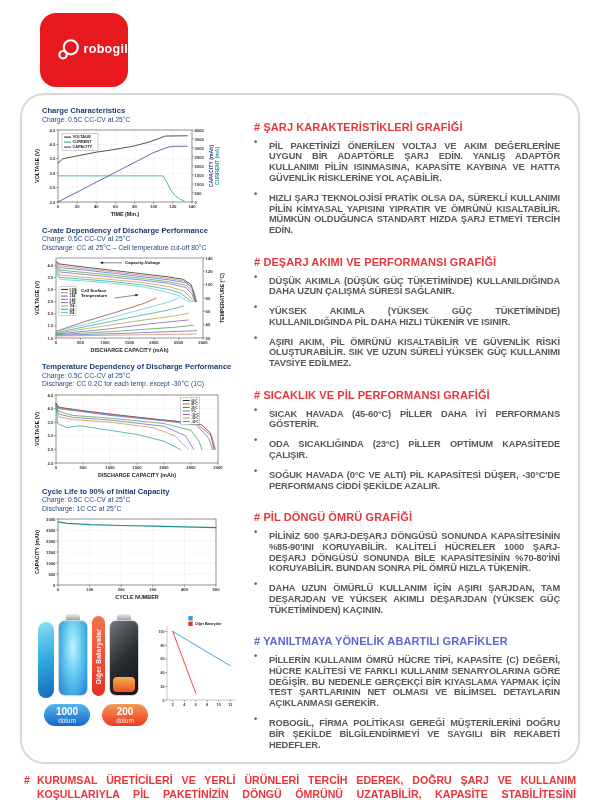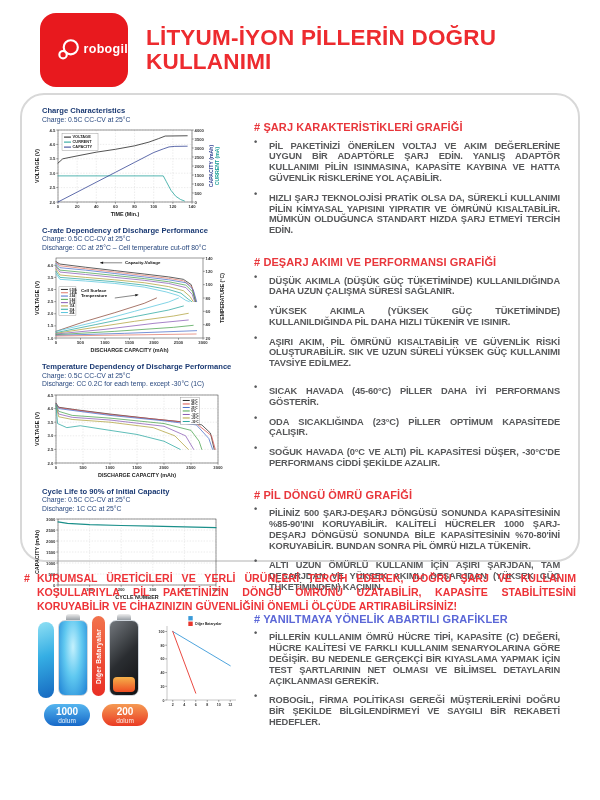--- a/index.html
+++ b/index.html
@@ -4,21 +4,21 @@
 <style>
   html,body{margin:0;padding:0;}
   body{width:600px;height:800px;background:#ffffff;font-family:"Liberation Sans",sans-serif;overflow:hidden;}
   .page{position:relative;width:600px;height:800px;}
 
   header{display:flex;align-items:center;gap:18px;padding:13px 0 4px 40px;}
   .logo{width:74px;height:74px;background:#e8191e;border-radius:16px;display:flex;flex-direction:row;align-items:center;justify-content:center;color:#fff;flex:none;padding-left:14px;}
   .logo-text{font-size:12.5px;font-weight:bold;margin-top:-3px;letter-spacing:.3px;}
   h1{color:#ed2b2f;font-size:22.5px;line-height:1.08;margin:0;font-weight:bold;width:440px;letter-spacing:.2px;}
 
-  .card{box-sizing:border-box;width:560px;height:469px;margin:2px auto 0;border:2px solid #d8d8d8;border-radius:24px;padding:10px 8px 4px 10px;display:flex;gap:6px;background:#fff;}
+  .card{box-sizing:border-box;width:560px;height:671px;margin:2px auto 0;border:2px solid #d8d8d8;border-radius:24px;padding:10px 8px 4px 10px;display:flex;gap:6px;background:#fff;}
   .col-left{width:214px;flex:none;padding-top:2px;}
   .col-right{flex:1;padding:0 6px 0 2px;}
 
   .chartblock{margin-bottom:5px;}
   .c-title{color:#1b3a73;font-weight:bold;font-size:7.6px;margin-left:10px;line-height:1.12;}
   .c-sub{color:#27477e;font-size:6.8px;margin-left:10px;line-height:1.25;}
   svg.chart{display:block;margin-top:2px;}
 
   h2{font-size:11px;margin:16px 0 3px 0;color:#e8363b;letter-spacing:.1px;line-height:1.15;}
   h2.blue{color:#5b67d7;}
@@ -61,21 +61,20 @@
 <div class="page">
 
   <header>
     <div class="logo">
       <svg width="44" height="38" viewBox="0 0 44 38">
         <circle cx="25" cy="15" r="10.5" fill="none" stroke="#fff" stroke-width="3.2"></circle>
         <circle cx="13.5" cy="26" r="5.5" fill="none" stroke="#fff" stroke-width="3.2"></circle>
       </svg>
       <span class="logo-text">robogil</span>
     </div>
-    <h1>LİTYUM-İYON PİLLERİN DOĞRU KULLANIMI</h1>
   </header>
 
   <main class="card">
 
     <div class="col-left">
 
       <div class="chartblock">
         <div class="c-title">Charge Characteristics</div>
         <div class="c-sub">Charge: 0.5C CC-CV at 25°C</div>
         <svg class="chart" width="190" height="96" viewBox="0 0 190 96">
@@ -459,20 +458,21 @@
             <span class="dot">•</span>
             <p>YÜKSEK AKIMLA (YÜKSEK GÜÇ TÜKETİMİNDE) KULLANILDIĞINDA PİL DAHA HIZLI TÜKENİR VE ISINIR.</p>
           </div>
         <div class="bullet">
             <span class="dot">•</span>
             <p>AŞIRI AKIM, PİL ÖMRÜNÜ KISALTABİLİR VE GÜVENLİK RİSKİ OLUŞTURABİLİR. SIK VE UZUN SÜRELİ YÜKSEK GÜÇ KULLANIMI TAVSİYE EDİLMEZ.</p>
           </div>
       </section>
 
       <section class="txt">
+        <h2><span class="hash">#</span> <span>SICAKLIK VE PİL PERFORMANSI GRAFİĞİ</span></h2>
         <div class="bullet">
             <span class="dot">•</span>
             <p>SICAK HAVADA (45-60°C) PİLLER DAHA İYİ PERFORMANS GÖSTERİR.</p>
           </div>
         <div class="bullet">
             <span class="dot">•</span>
             <p>ODA SICAKLIĞINDA (23°C) PİLLER OPTİMUM KAPASİTEDE ÇALIŞIR.</p>
           </div>
         <div class="bullet">
             <span class="dot">•</span>
@@ -481,21 +481,21 @@
       </section>
 
       <section class="txt">
         <h2><span class="hash">#</span> <span>PİL DÖNGÜ ÖMRÜ GRAFİĞİ</span></h2>
         <div class="bullet">
             <span class="dot">•</span>
             <p>PİLİNİZ 500 ŞARJ-DEŞARJ DÖNGÜSÜ SONUNDA KAPASİTESİNİN %85-90'INI KORUYABİLİR. KALİTELİ HÜCRELER 1000 ŞARJ-DEŞARJ DÖNGÜSÜ SONUNDA BİLE KAPASİTESİNİN %70-80'İNİ KORUYABİLİR. BUNDAN SONRA PİL ÖMRÜ HIZLA TÜKENİR.</p>
           </div>
         <div class="bullet">
             <span class="dot">•</span>
-            <p>ALTI UZUN ÖMÜRLÜ KULLANIM İÇİN AŞIRI ŞARJDAN, TAM DEŞARJDAN VE YÜKSEK AKIMLI DEŞARJDAN (YÜKSEK GÜÇ TÜKETİMİNDEN) KAÇININ.</p>
+            <p>DAHA UZUN ÖMÜRLÜ KULLANIM İÇİN AŞIRI ŞARJDAN, TAM DEŞARJDAN VE YÜKSEK AKIMLI DEŞARJDAN (YÜKSEK GÜÇ TÜKETİMİNDEN) KAÇININ.</p>
           </div>
       </section>
 
       <section class="txt">
         <h2 class="blue"><span class="hash">#</span> <span>YANILTMAYA YÖNELİK ABARTILI GRAFİKLER</span></h2>
         <div class="bullet">
             <span class="dot">•</span>
             <p>PİLLERİN KULLANIM ÖMRÜ HÜCRE TİPİ, KAPASİTE (C) DEĞERİ, HÜCRE KALİTESİ VE FARKLI KULLANIM SENARYOLARINA GÖRE DEĞİŞİR. BU NEDENLE GERÇEKÇİ BİR KIYASLAMA YAPMAK İÇİN TEST ŞARTLARININ NET OLMASI VE BİLİMSEL DETAYLARIN AÇIKLANMASI GEREKİR.</p>
           </div>
         <div class="bullet">

